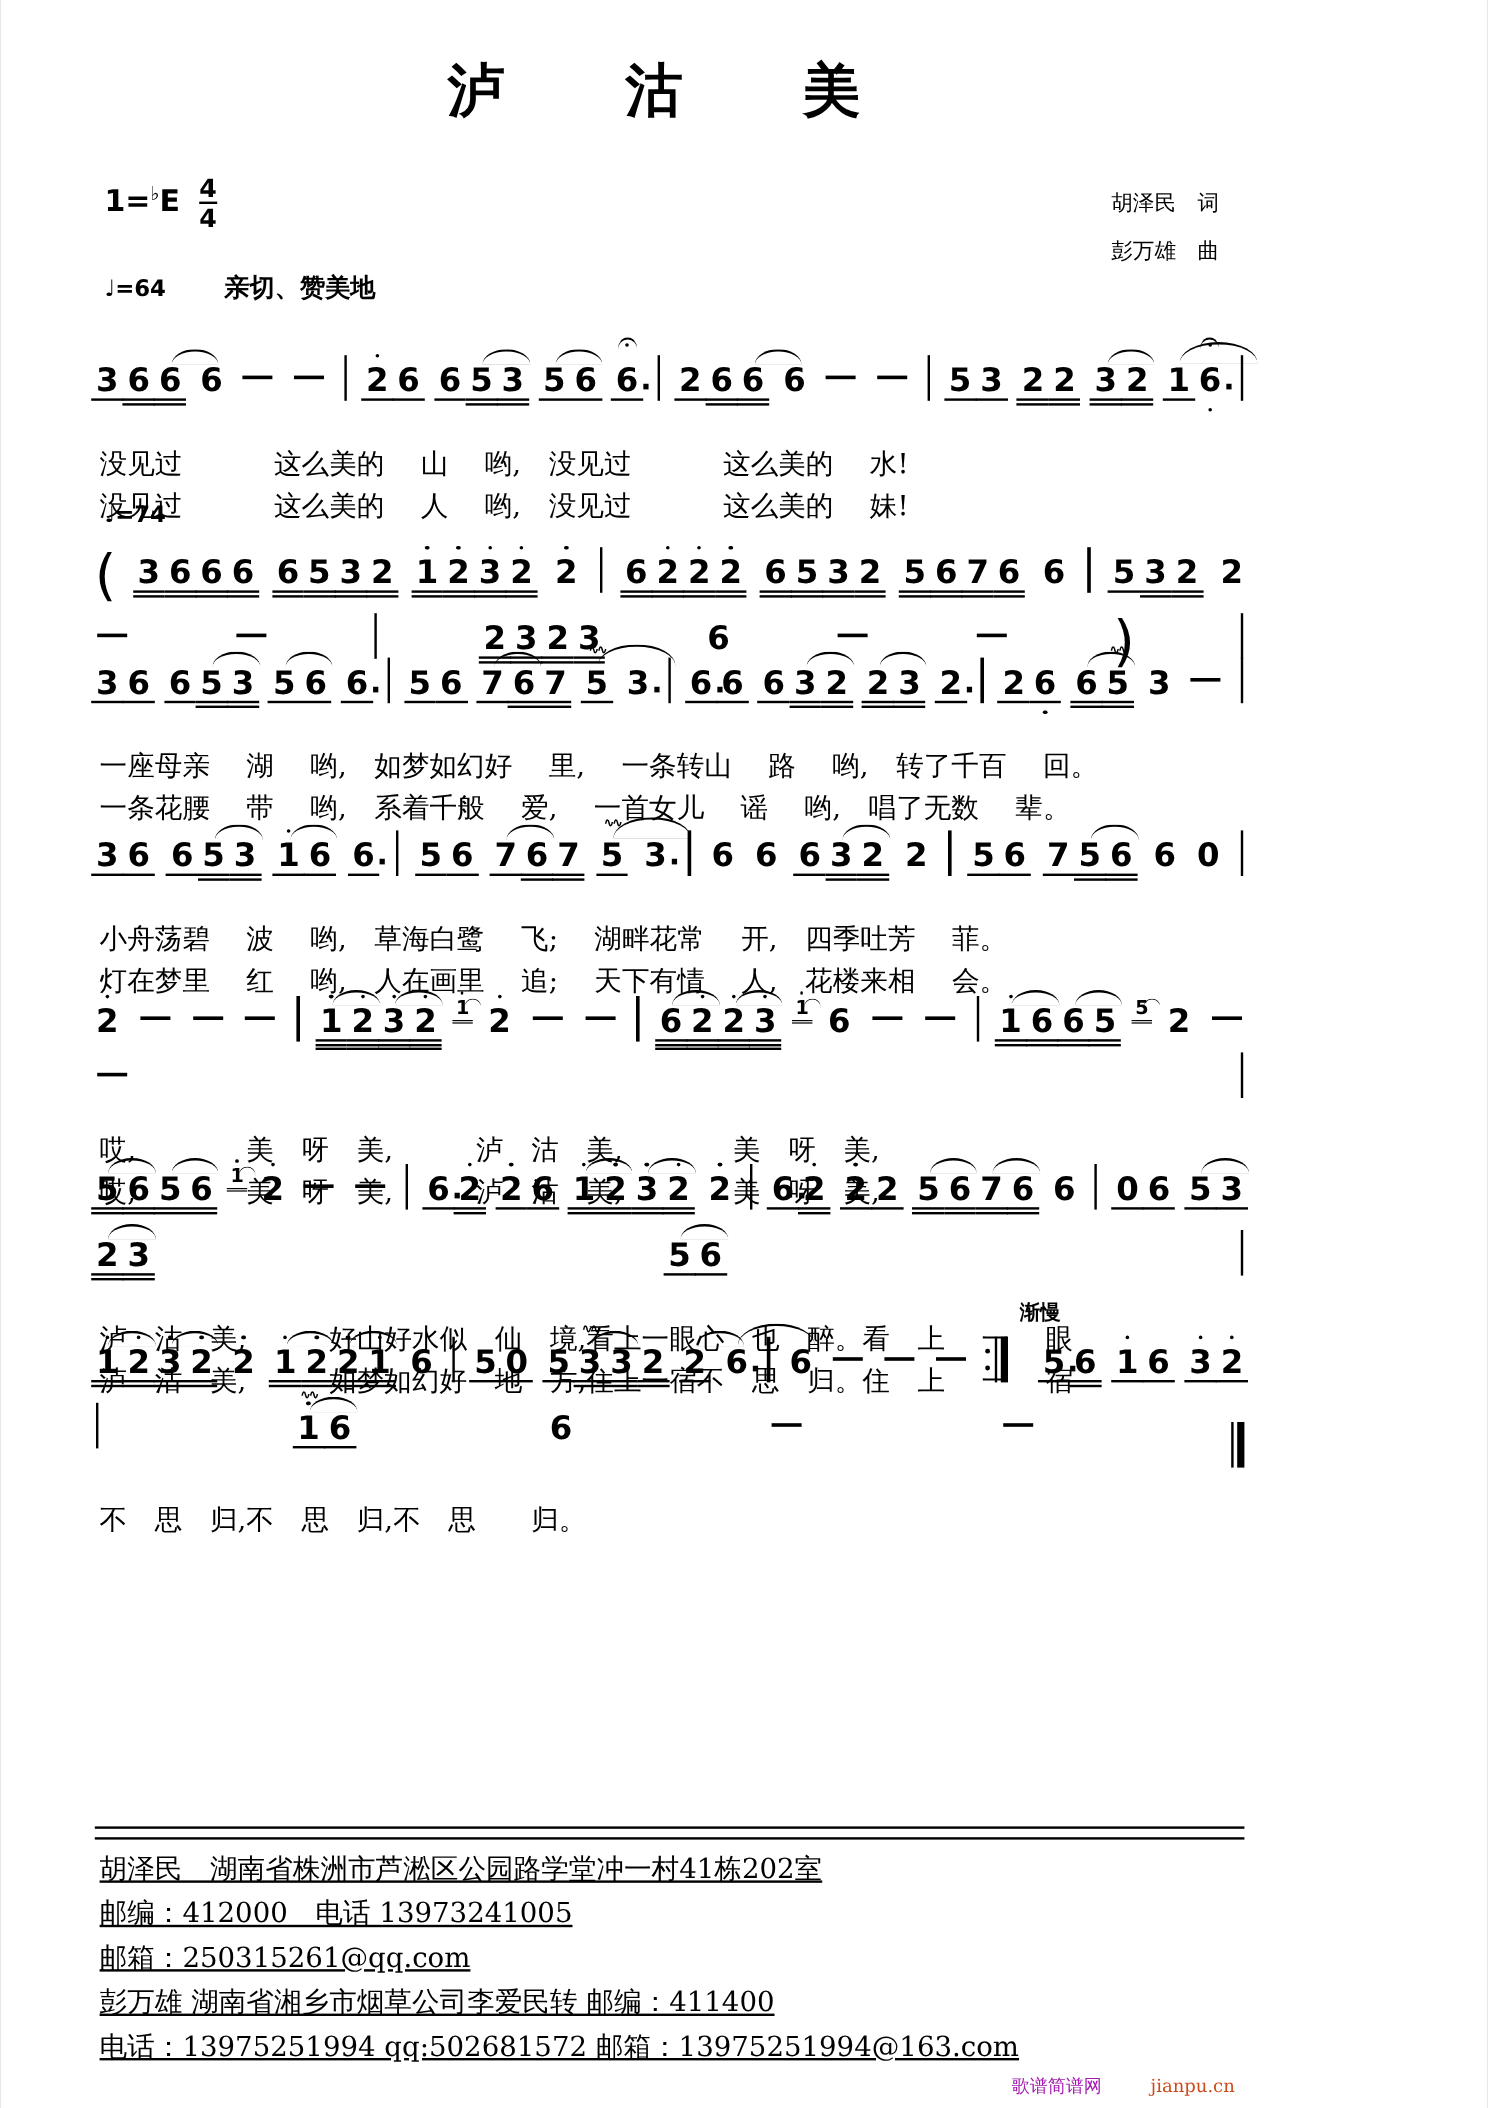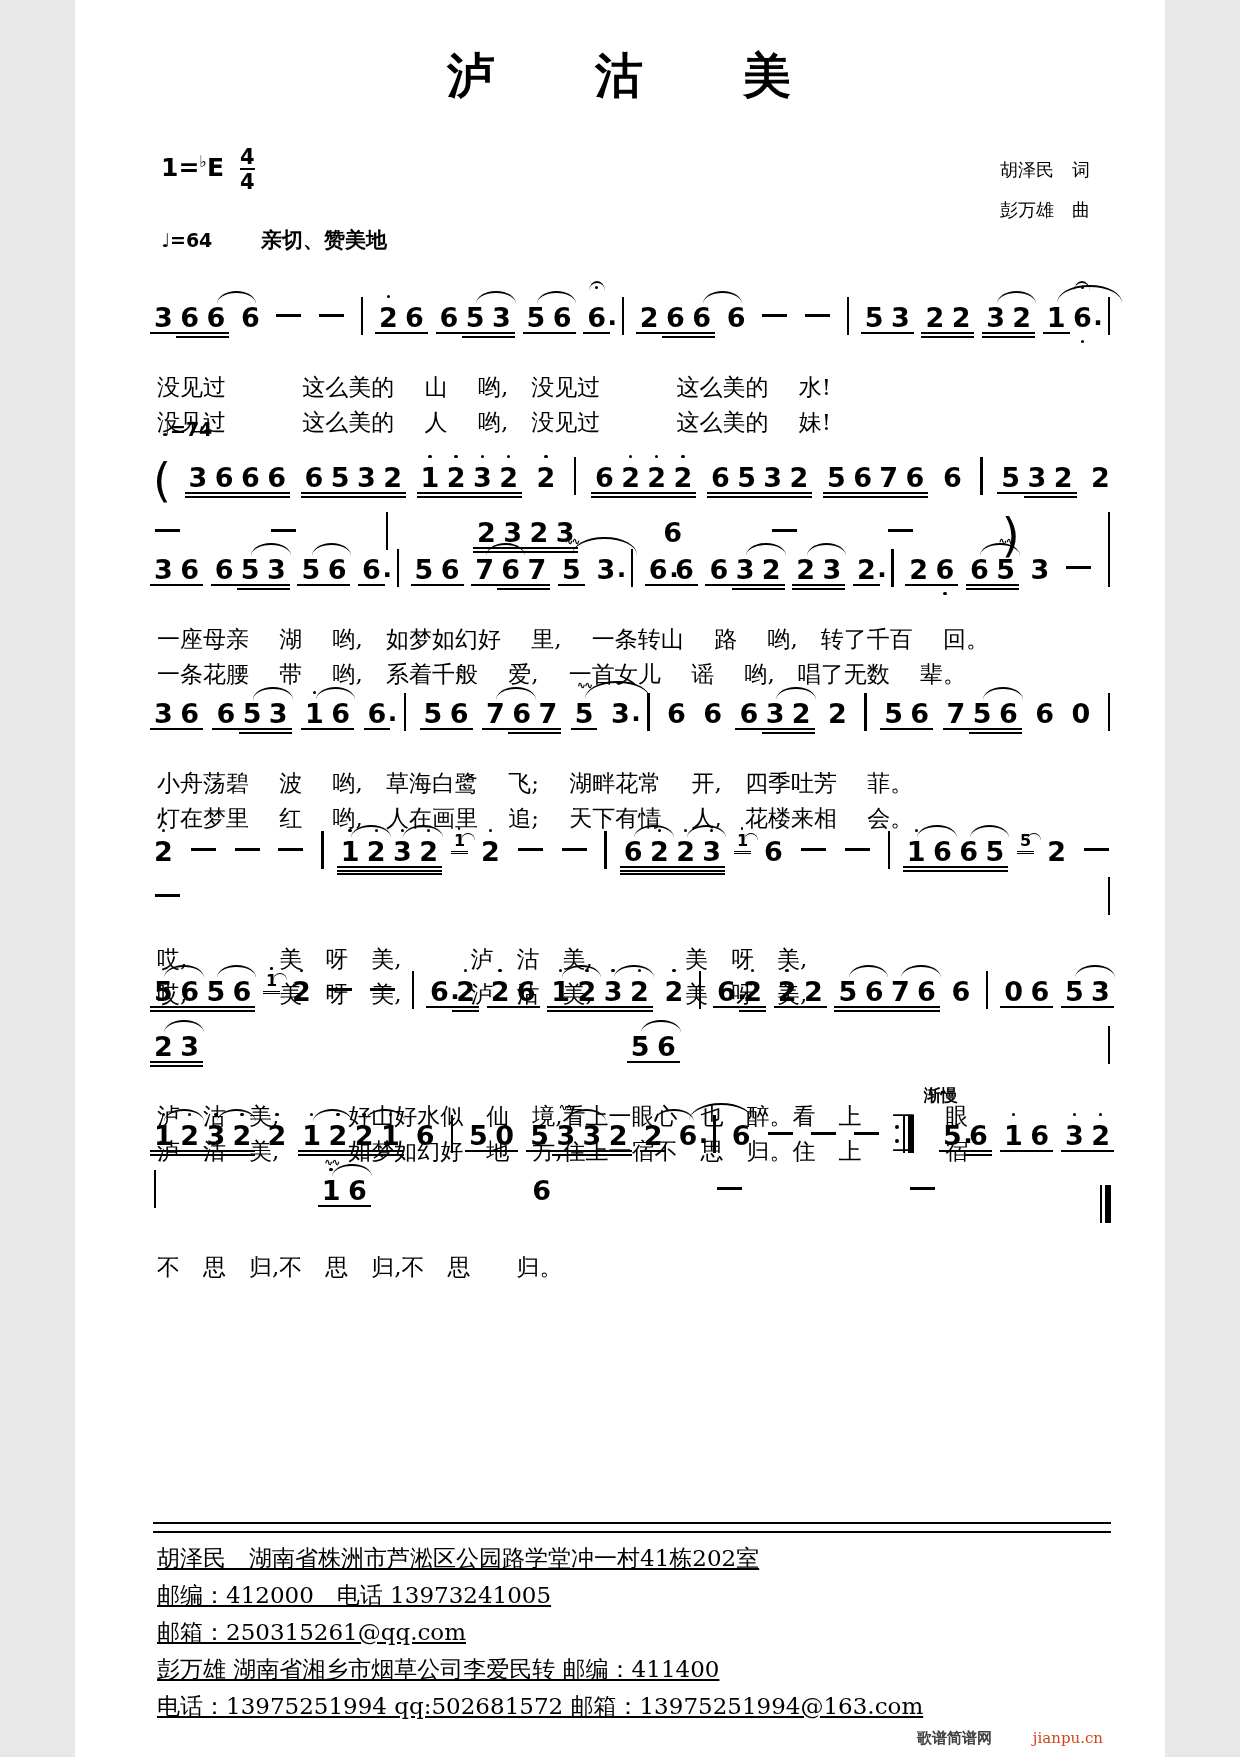--- a/index.html
+++ b/index.html
@@ -1,16 +1,16 @@
 <!DOCTYPE html>
 <html><head>
 <meta charset="utf-8">
 <style>
   html,body{margin:0;padding:0;background:#e8e8e8;}
-  .page{position:relative;width:1090px;height:1757px;margin:0 auto;background:#ffffff;overflow:hidden;
+  .page{position:relative;width:1238px;height:1757px;margin:0 auto;background:#ffffff;overflow:hidden;
         font-family:"DejaVu Serif","Liberation Serif",serif;color:#000;}
   .content{position:absolute;left:78px;top:0;width:958px;height:100%;}
 
   
   .title{position:absolute;left:0;top:44px;width:100%;text-align:center;
          font-size:48px;font-weight:bold;letter-spacing:26px;}
   .keysig{position:absolute;left:8px;top:146px;font-family:"DejaVu Sans","Liberation Sans",sans-serif;
           font-weight:bold;font-size:25px;}
   .keysig .flat{font-size:16px;vertical-align:9px;}
   .frac{display:inline-block;vertical-align:-13px;text-align:center;font-size:21px;line-height:1.05;margin-left:16px;}
@@ -137,18 +137,18 @@
 
     <div class="footer">
       <div>胡泽民　湖南省株洲市芦淞区公园路学堂冲一村41栋202室</div>
       <div>邮编：412000　电话 13973241005</div>
       <div>邮箱：250315261@qq.com</div>
       <div>彭万雄 湖南省湘乡市烟草公司李爱民转 邮编：411400</div>
       <div>电话：13975251994 qq:502681572 邮箱：13975251994@163.com</div>
     </div>
 
     <div class="watermark">
-      <span id="wm-site" style="color: #404040; font-weight: bold;">歌谱简谱网</span>
+      <span id="wm-site" style="color: #a21caf;">歌谱简谱网</span>
       <span id="wm-domain" style="color: rgb(204, 74, 26); margin-left: 36px;">jianpu.cn</span>
     </div>
 
   </div>
 </div>
 
 </body></html>

